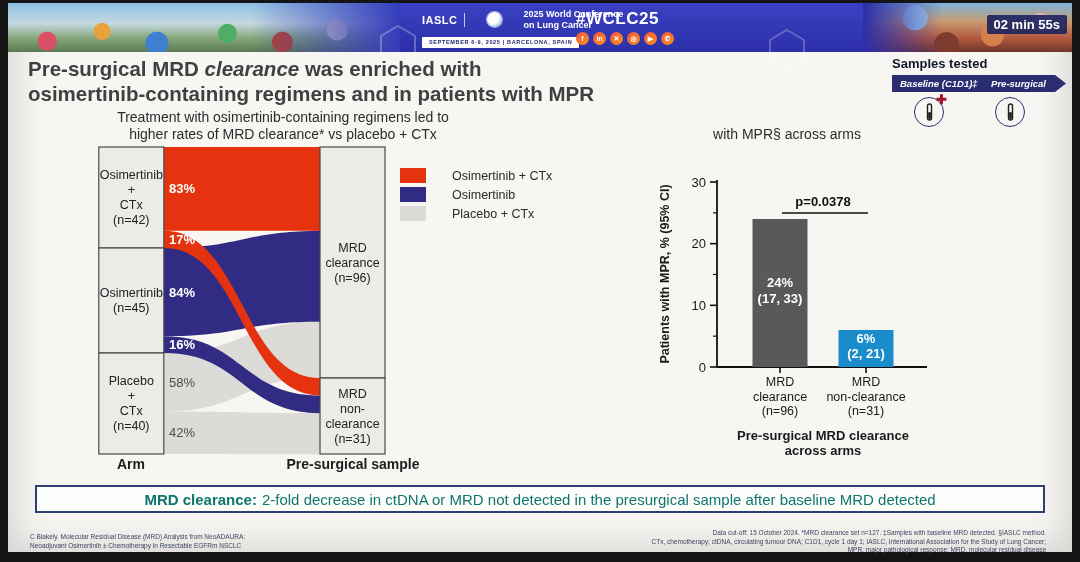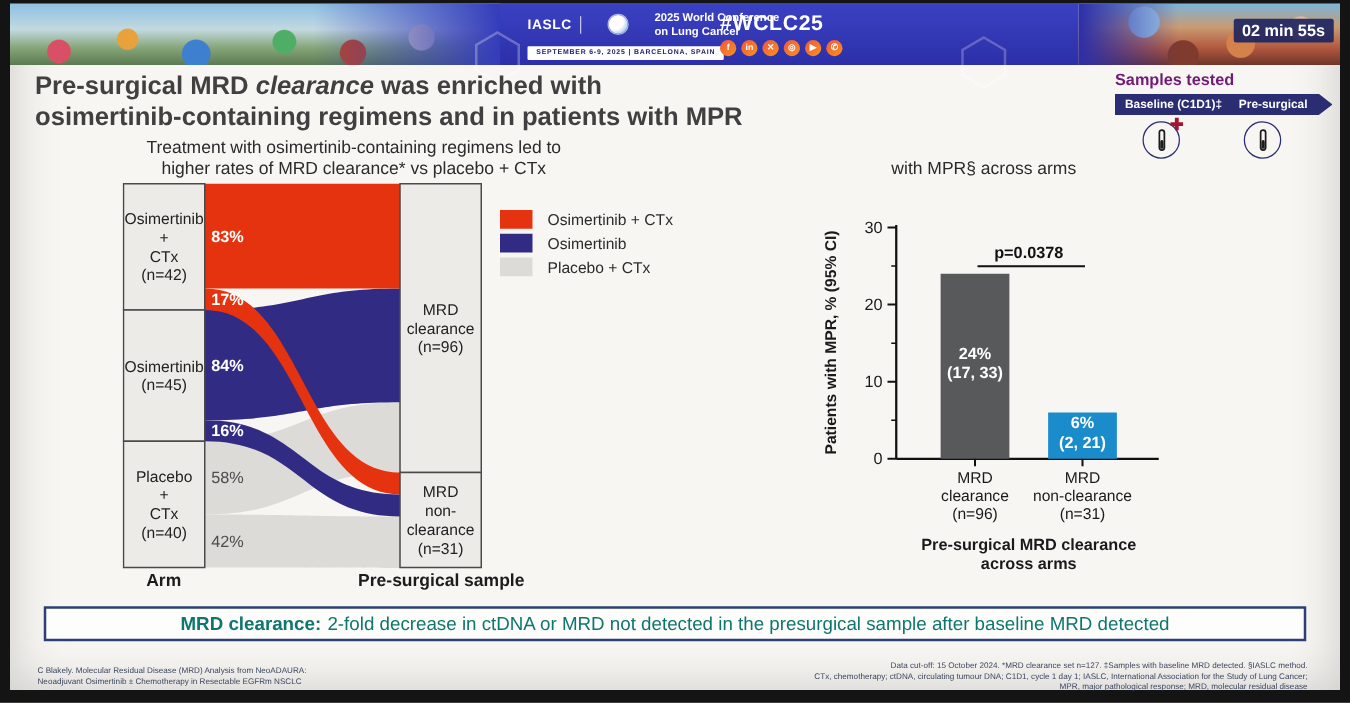--- a/index.html
+++ b/index.html
@@ -42,35 +42,35 @@
   .social-dot { width:13px; height:13px; border-radius:50%; background:linear-gradient(135deg,#f2543d,#f7941d); color:#fff; font-size:7px; font-weight:bold; display:flex; align-items:center; justify-content:center; line-height:1; }
   .timer { position:absolute; right:5px; top:12px; background:rgba(23,32,95,.88); color:#fff; font-size:13px; font-weight:bold; padding:2px 7px; border-radius:2px; }
 
   
   #body { position:absolute; left:0; top:49px; width:1064px; height:500px; }
 
   .slide-title { position:absolute; left:20px; top:4px; font-size:20.5px; font-weight:bold; color:#404040; line-height:25px; }
   .slide-title .it { font-style:italic; }
 
   .samples { position:absolute; left:884px; top:4px; width:176px; }
-  .samples-heading { font-size:13px; font-weight:bold; color:#701a75; margin-bottom:4px; }
+  .samples-heading { font-size:13px; font-weight:bold; color:#0f172a; margin-bottom:4px; }
   .timeline-arrow { position:relative; width:174px; height:17px; background:#2b2d72; clip-path:polygon(0 0, calc(100% - 11px) 0, 100% 50%, calc(100% - 11px) 100%, 0 100%); display:flex; align-items:center; justify-content:space-between; padding:0 20px 0 8px; }
-  .timeline-arrow span { color:#fff; font-size:9.5px; font-weight:bold; white-space:nowrap; }
+  .timeline-arrow span { color:#fff; font-size:9.5px; font-weight:bold; white-space:nowrap;font-style:italic; }
   .tube-circle { position:absolute; top:41px; width:30px; height:30px; border:1.6px solid #2b2d72; border-radius:50%; display:flex; align-items:center; justify-content:center; }
   .tube-circle.c1 { left:22px; }
   .tube-circle.c2 { left:103px; }
   .tube-plus { position:absolute; right:-4px; top:-5px; color:#a5142e; font-size:13px; font-weight:bold; line-height:1; }
 
   .panel-sub { position:absolute; font-size:14px; color:#2b2b2b; text-align:center; line-height:17px; }
   .sub-left { left:55px; top:57px; width:440px; }
   .sub-right { left:629px; top:57px; width:300px; }
 
   #sankey-svg { position:absolute; left:90px; top:93px; }
   .legend { position:absolute; left:392px; top:116px; }
-  .legend-row { display:flex; align-items:center; gap:12px; margin-bottom:4px; }
+  .legend-row { display:flex; align-items:center; gap:26px; margin-bottom:4px; }
   .legend-swatch { width:26px; height:15px; }
   .legend-label { font-size:12.5px; color:#2b2b2b; }
 
   .axis-label { position:absolute; top:404px; font-size:14px; font-weight:bold; color:#1c1c1c; text-align:center; }
   .axis-arm { left:83px; width:80px; }
   .axis-presurg { left:245px; width:200px; }
 
   #bar-svg { position:absolute; left:647px; top:118px; }
 
   .defbox { position:absolute; left:27px; top:433px; width:1010px; height:28px; border:2px solid #2d3f74; background:#fdfdfc; display:flex; align-items:center; justify-content:center; font-size:15px; color:#0f766e; }

